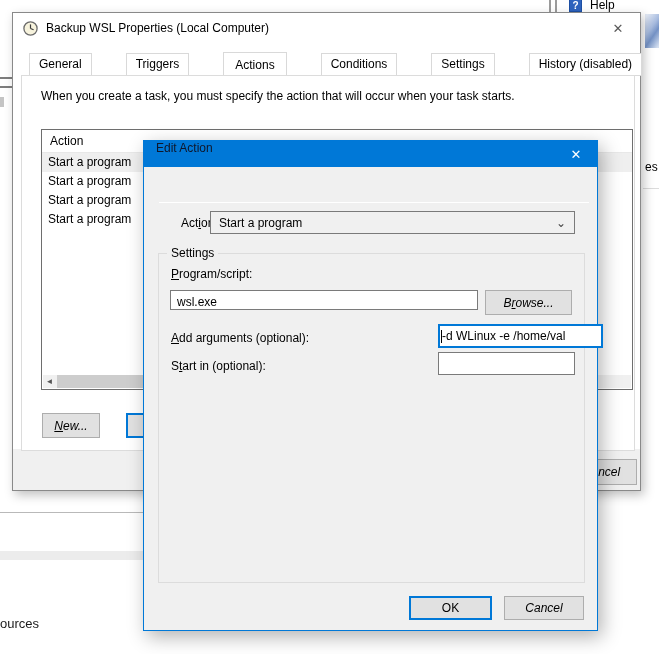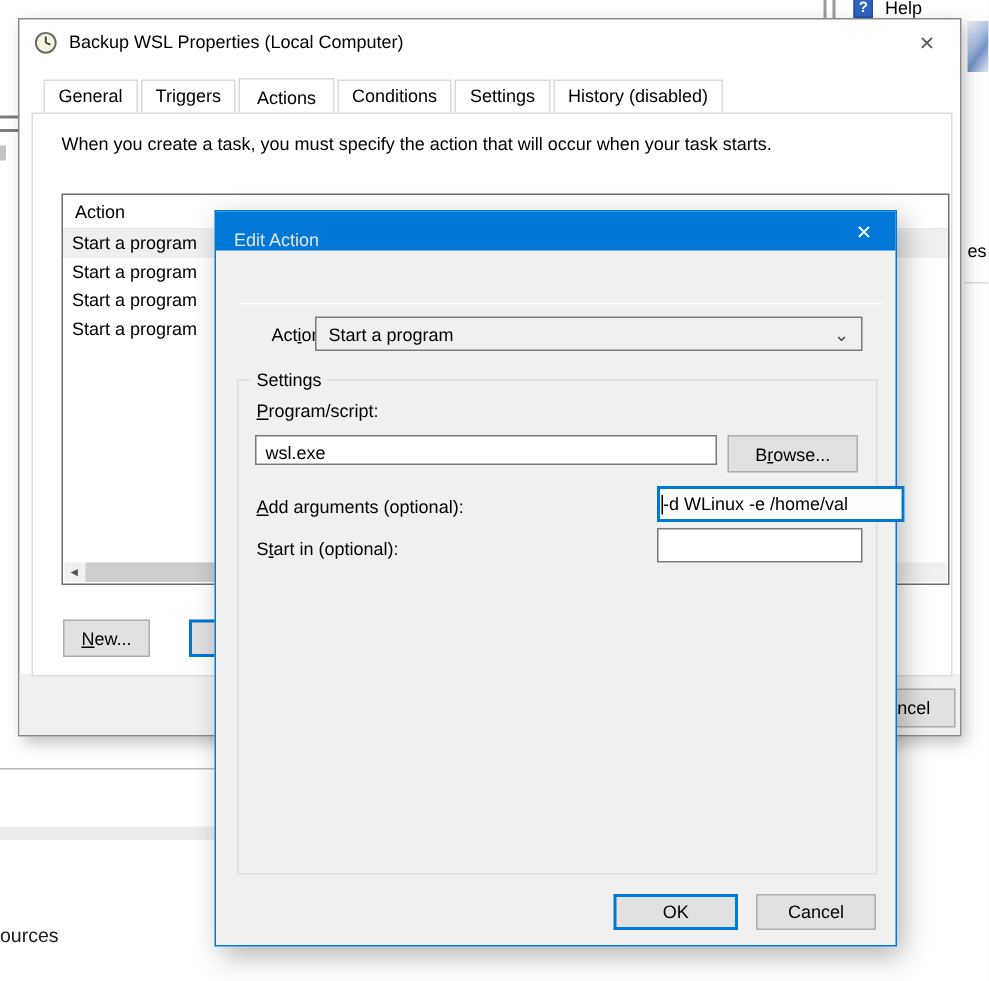--- a/index.html
+++ b/index.html
@@ -2,21 +2,21 @@
 <html><head>
 <meta charset="utf-8">
 <style>
   * { margin:0; padding:0; box-sizing:border-box; }
   html,body { width:659px; height:654px; }
   body { position:relative; overflow:hidden; background:#fff;
          font-family:"Liberation Sans", sans-serif; font-size:12px; color:#000; }
   .abs { position:absolute; }
   .accel { text-decoration:underline; }
   .win-btn { background:#e1e1e1; border:1px solid #adadad; display:flex;
-             align-items:center; justify-content:center; font-size:12px; }
+             align-items:center; justify-content:center; font-size:12px;font-style:italic; }
 
   
   #bg-help { left:569px; top:-2px; display:flex; align-items:center; gap:8px; z-index:1; }
   #bg-help-icon { width:13px; height:14px; background:#2e63be; border:1px solid #1d4fa3;
                   color:#fff; font-weight:bold; font-size:10px; display:flex;
                   align-items:center; justify-content:center; }
   .pane-divider-top { top:0; height:35px; width:2px; background:#9b9b9b; z-index:1; }
   #bg-grad { left:645px; top:14px; width:14px; height:34px; z-index:1;
              background:linear-gradient(125deg,#e2e9f5 8%,#a8bcdf 42%,#7492c5 62%,#d3deef 95%); }
   #bg-frag-right { left:645px; top:160px; z-index:1; }
@@ -29,21 +29,21 @@
   #bg-frag-ources { left:0; top:616px; font-size:13px; color:#1a1a1a; z-index:1; }
 
   
   #props { left:12px; top:12px; width:629px; height:479px; background:#fff;
            border:1px solid #898989; box-shadow:3px 4px 10px rgba(0,0,0,.25); z-index:10; }
   #props-bottom { left:0; right:0; bottom:0; height:41px; background:#f0f0f0; }
   #props-title { left:0; top:0; right:0; height:30px; display:flex; align-items:center;
                  padding-left:10px; gap:8px; }
   #props-close { right:0; top:0; width:44px; height:30px; display:flex; align-items:center;
                  justify-content:center; color:#5a5a5a; font-size:13px; cursor:default; }
-  #tabs { left:16px; top:63px; transform:translateY(-100%); display:flex; align-items:flex-end; }
+  #tabs { left:16px; top:63px; transform:translateY(-100%); display:flex; align-items:flex-end;gap:32px; }
   .tab { border:1px solid #d9d9d9; background:#fff; padding:3px 9px 4px; margin-right:2px;
          white-space:nowrap; }
   .tab.active { padding:5px 11px 5px; margin-bottom:-1px; border-bottom:none; z-index:3; }
   #page { left:8px; top:62px; width:614px; height:376px; background:#fff; border:1px solid #dcdcdc; }
   #desc { left:19px; top:13px; width:580px; }
   #list { left:19px; top:53px; width:592px; height:261px; background:#fff; border:1px solid #6e6e6e; }
   #list-header { height:23px; border-bottom:1px solid #e8e8e8; padding-left:8px;
                  display:flex; align-items:center; }
   .lrow { height:19px; line-height:19px; padding-left:6px; }
   .lrow.selected { background:#efefef; }
@@ -52,22 +52,22 @@
                    align-items:center; justify-content:center; font-size:8px; color:#555; }
   #hscroll-thumb { position:absolute; left:14px; top:0; width:286px; height:13px; background:#cdcdcd; }
   #btn-new { left:20px; top:337px; width:58px; height:25px; }
   #btn-edit-frag { left:104px; top:337px; width:46px; height:25px; background:#e1e1e1;
                    border:2px solid #0078d7; }
   #btn-cancel-props { left:553px; top:446px; width:71px; height:26px; }
 
   
   #dlg { left:143px; top:140px; width:455px; height:491px; background:#f0f0f0;
          border:1px solid #0078d7; box-shadow:4px 6px 18px rgba(0,0,0,.3); z-index:20; }
-  #dlg-title { left:0; top:0; right:0; height:26px; background:#0078d7; color:#e5e5e5;
-               display:flex; align-items:flex-end; padding-left:12px; }
+  #dlg-title { left:0; top:0; right:0; height:26px; background:#0078d7; color:#0f172a;
+               display:flex; align-items:flex-start; padding-left:12px; }
   #dlg-close { right:0; top:0; width:42px; height:26px; color:#fff; display:flex;
                align-items:center; justify-content:center; font-size:13px; }
   #dlg-desc { left:16px; top:36px; }
   #dlg-sep { left:15px; top:61px; width:430px; height:1px; background:#dcdcdc;
              border-bottom:1px solid #fff; }
   #dlg-action-label { left:16px; top:75px;margin-left:21px; }
   #dlg-combo { left:66px; top:70px; width:365px; height:23px; background:#f0f0f0;
                border:1px solid #7a7a7a; display:flex; align-items:center; padding:0 8px; }
   #dlg-combo .chev { margin-left:auto; color:#444; font-size:12px; line-height:10px; }
   #dlg-group { left:14px; top:112px; width:427px; height:330px; border:1px solid #dcdcdc; }

